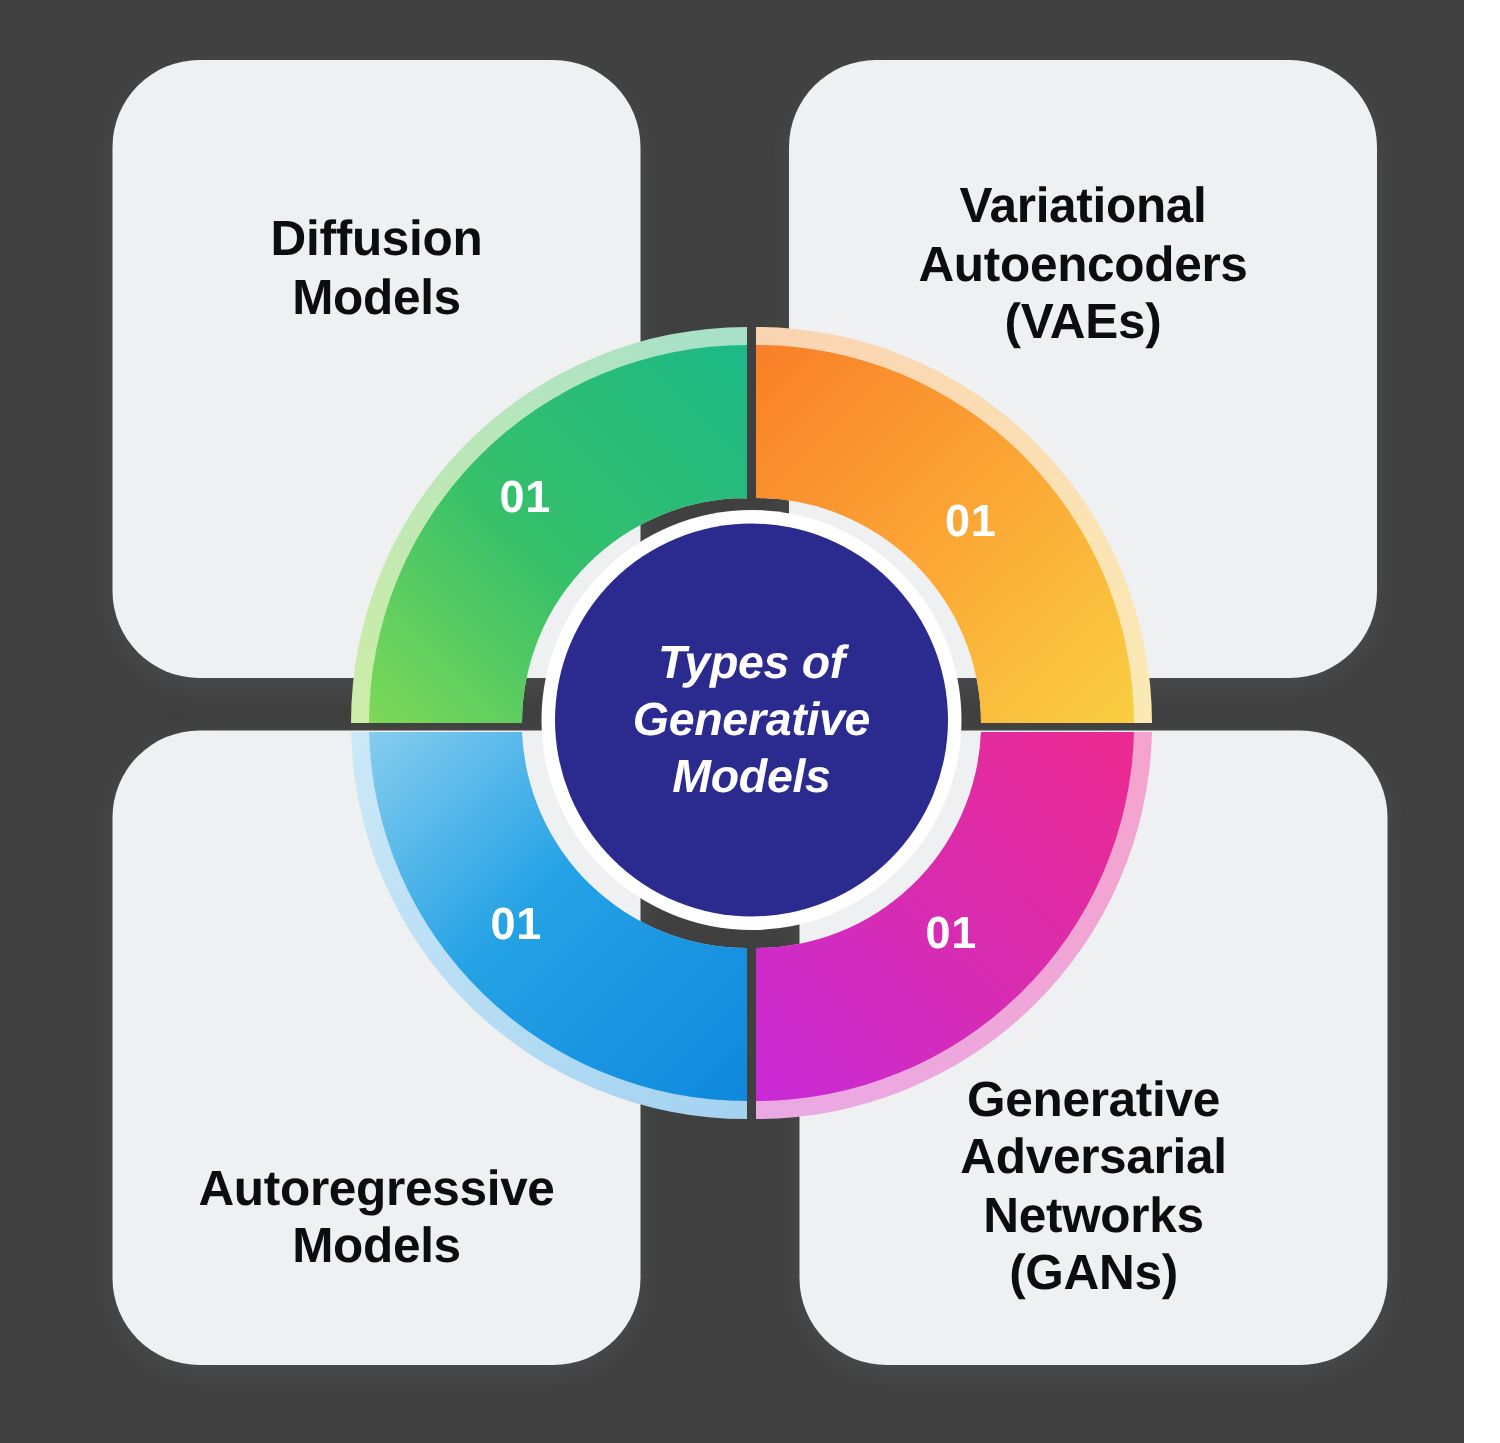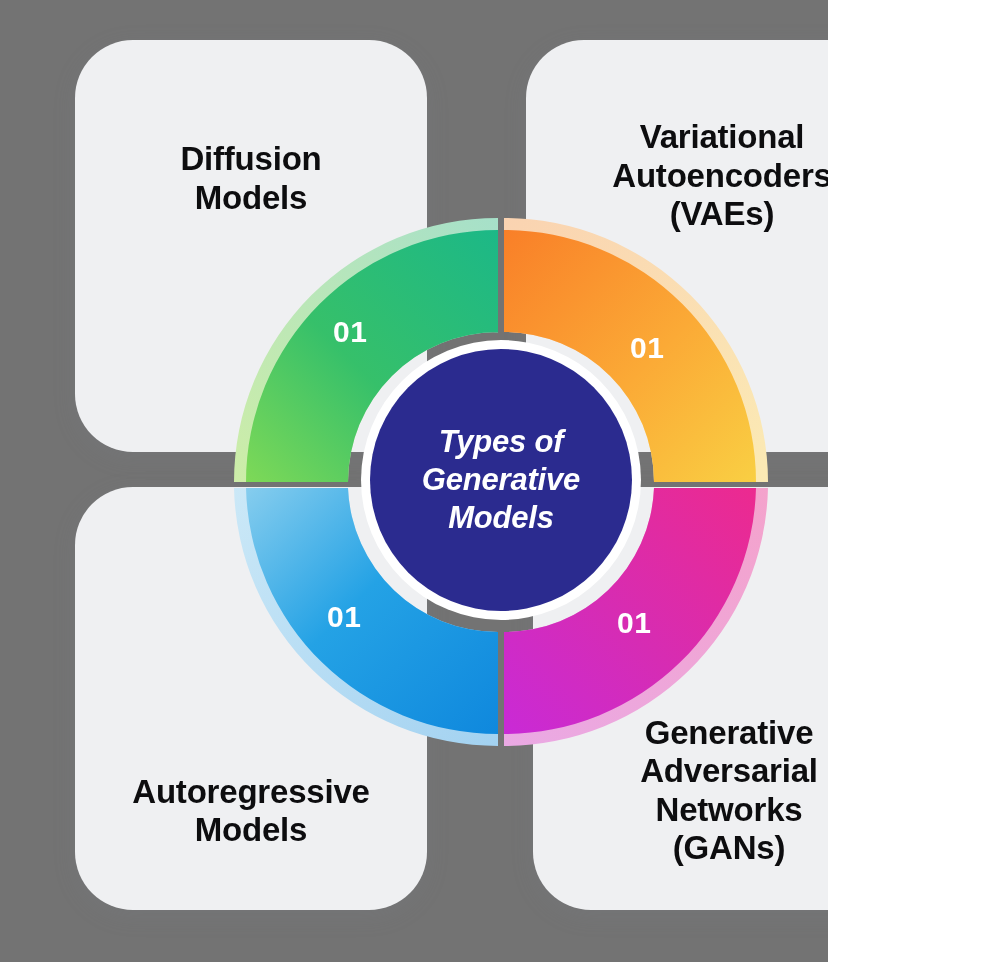--- a/index.html
+++ b/index.html
@@ -6,23 +6,23 @@
   html, body {
     margin: 0;
     padding: 0;
     background: #ffffff;
   }
   body {
     font-family: "Liberation Sans", sans-serif;
   }
   #stage {
     position: relative;
-    width: 828px;
+    width: 976px;
     height: 962px;
-    background: #737373;
+    background: #404040;
     overflow: hidden;
   }
 
   
   .card {
     position: absolute;
     background: #eff0f2;
     box-shadow: 0 6px 22px rgba(120,125,140,0.18);
   }
   .card.tl {

